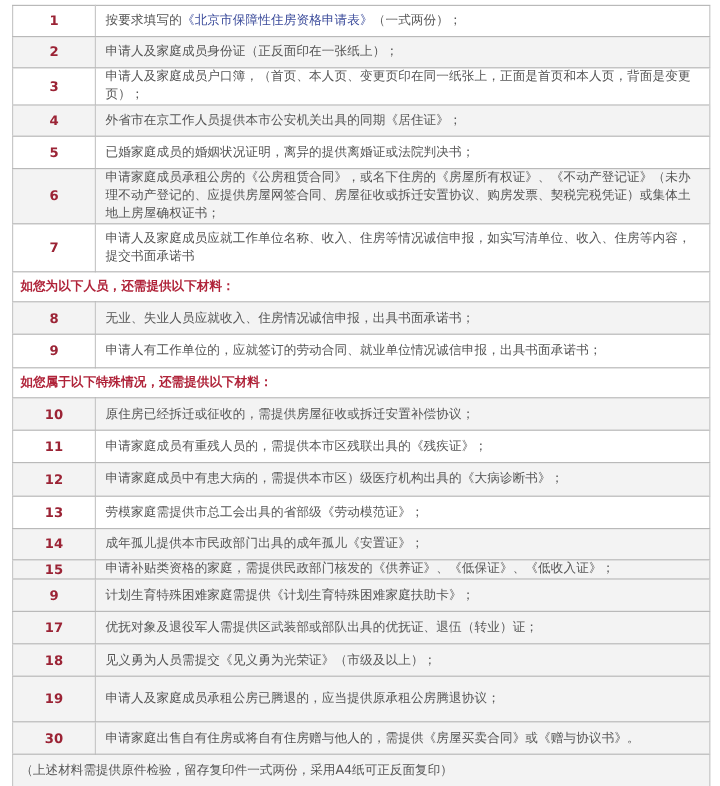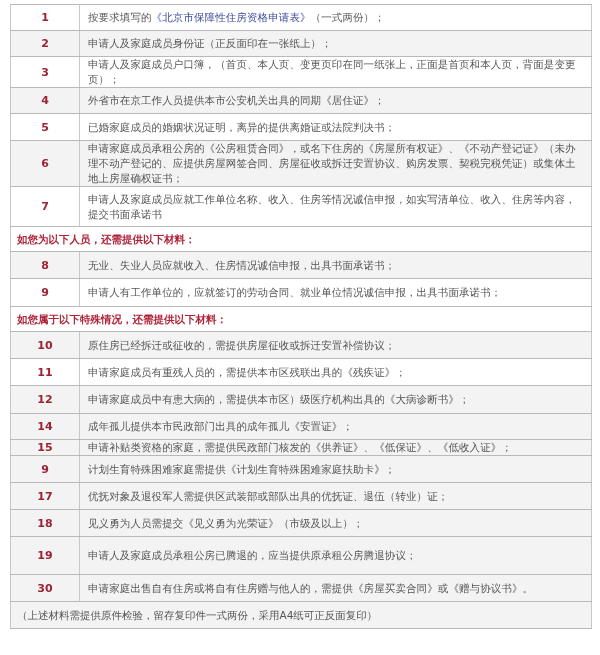--- a/index.html
+++ b/index.html
@@ -88,20 +88,24 @@
       <td class="txt">原住房已经拆迁或征收的，需提供房屋征收或拆迁安置补偿协议；</td>
     </tr>
     <tr class="row white" style="height:27px">
       <td class="num">11</td>
       <td class="txt">申请家庭成员有重残人员的，需提供本市区残联出具的《残疾证》；</td>
     </tr>
     <tr class="row gray" style="height:28px">
       <td class="num">12</td>
       <td class="txt">申请家庭成员中有患大病的，需提供本市区）级医疗机构出具的《大病诊断书》；</td>
     </tr>
+    <tr class="row white" style="height:27px">
+      <td class="num">13</td>
+      <td class="txt">劳模家庭需提供市总工会出具的省部级《劳动模范证》；</td>
+    </tr>
     <tr class="row gray" style="height:26px">
       <td class="num">14</td>
       <td class="txt">成年孤儿提供本市民政部门出具的成年孤儿《安置证》；</td>
     </tr>
     <tr class="row gray" style="height:16px">
       <td class="num">15</td>
       <td class="txt">申请补贴类资格的家庭，需提供民政部门核发的《供养证》、《低保证》、《低收入证》；</td>
     </tr>
     <tr class="row gray" style="height:27px">
       <td class="num">9</td>

